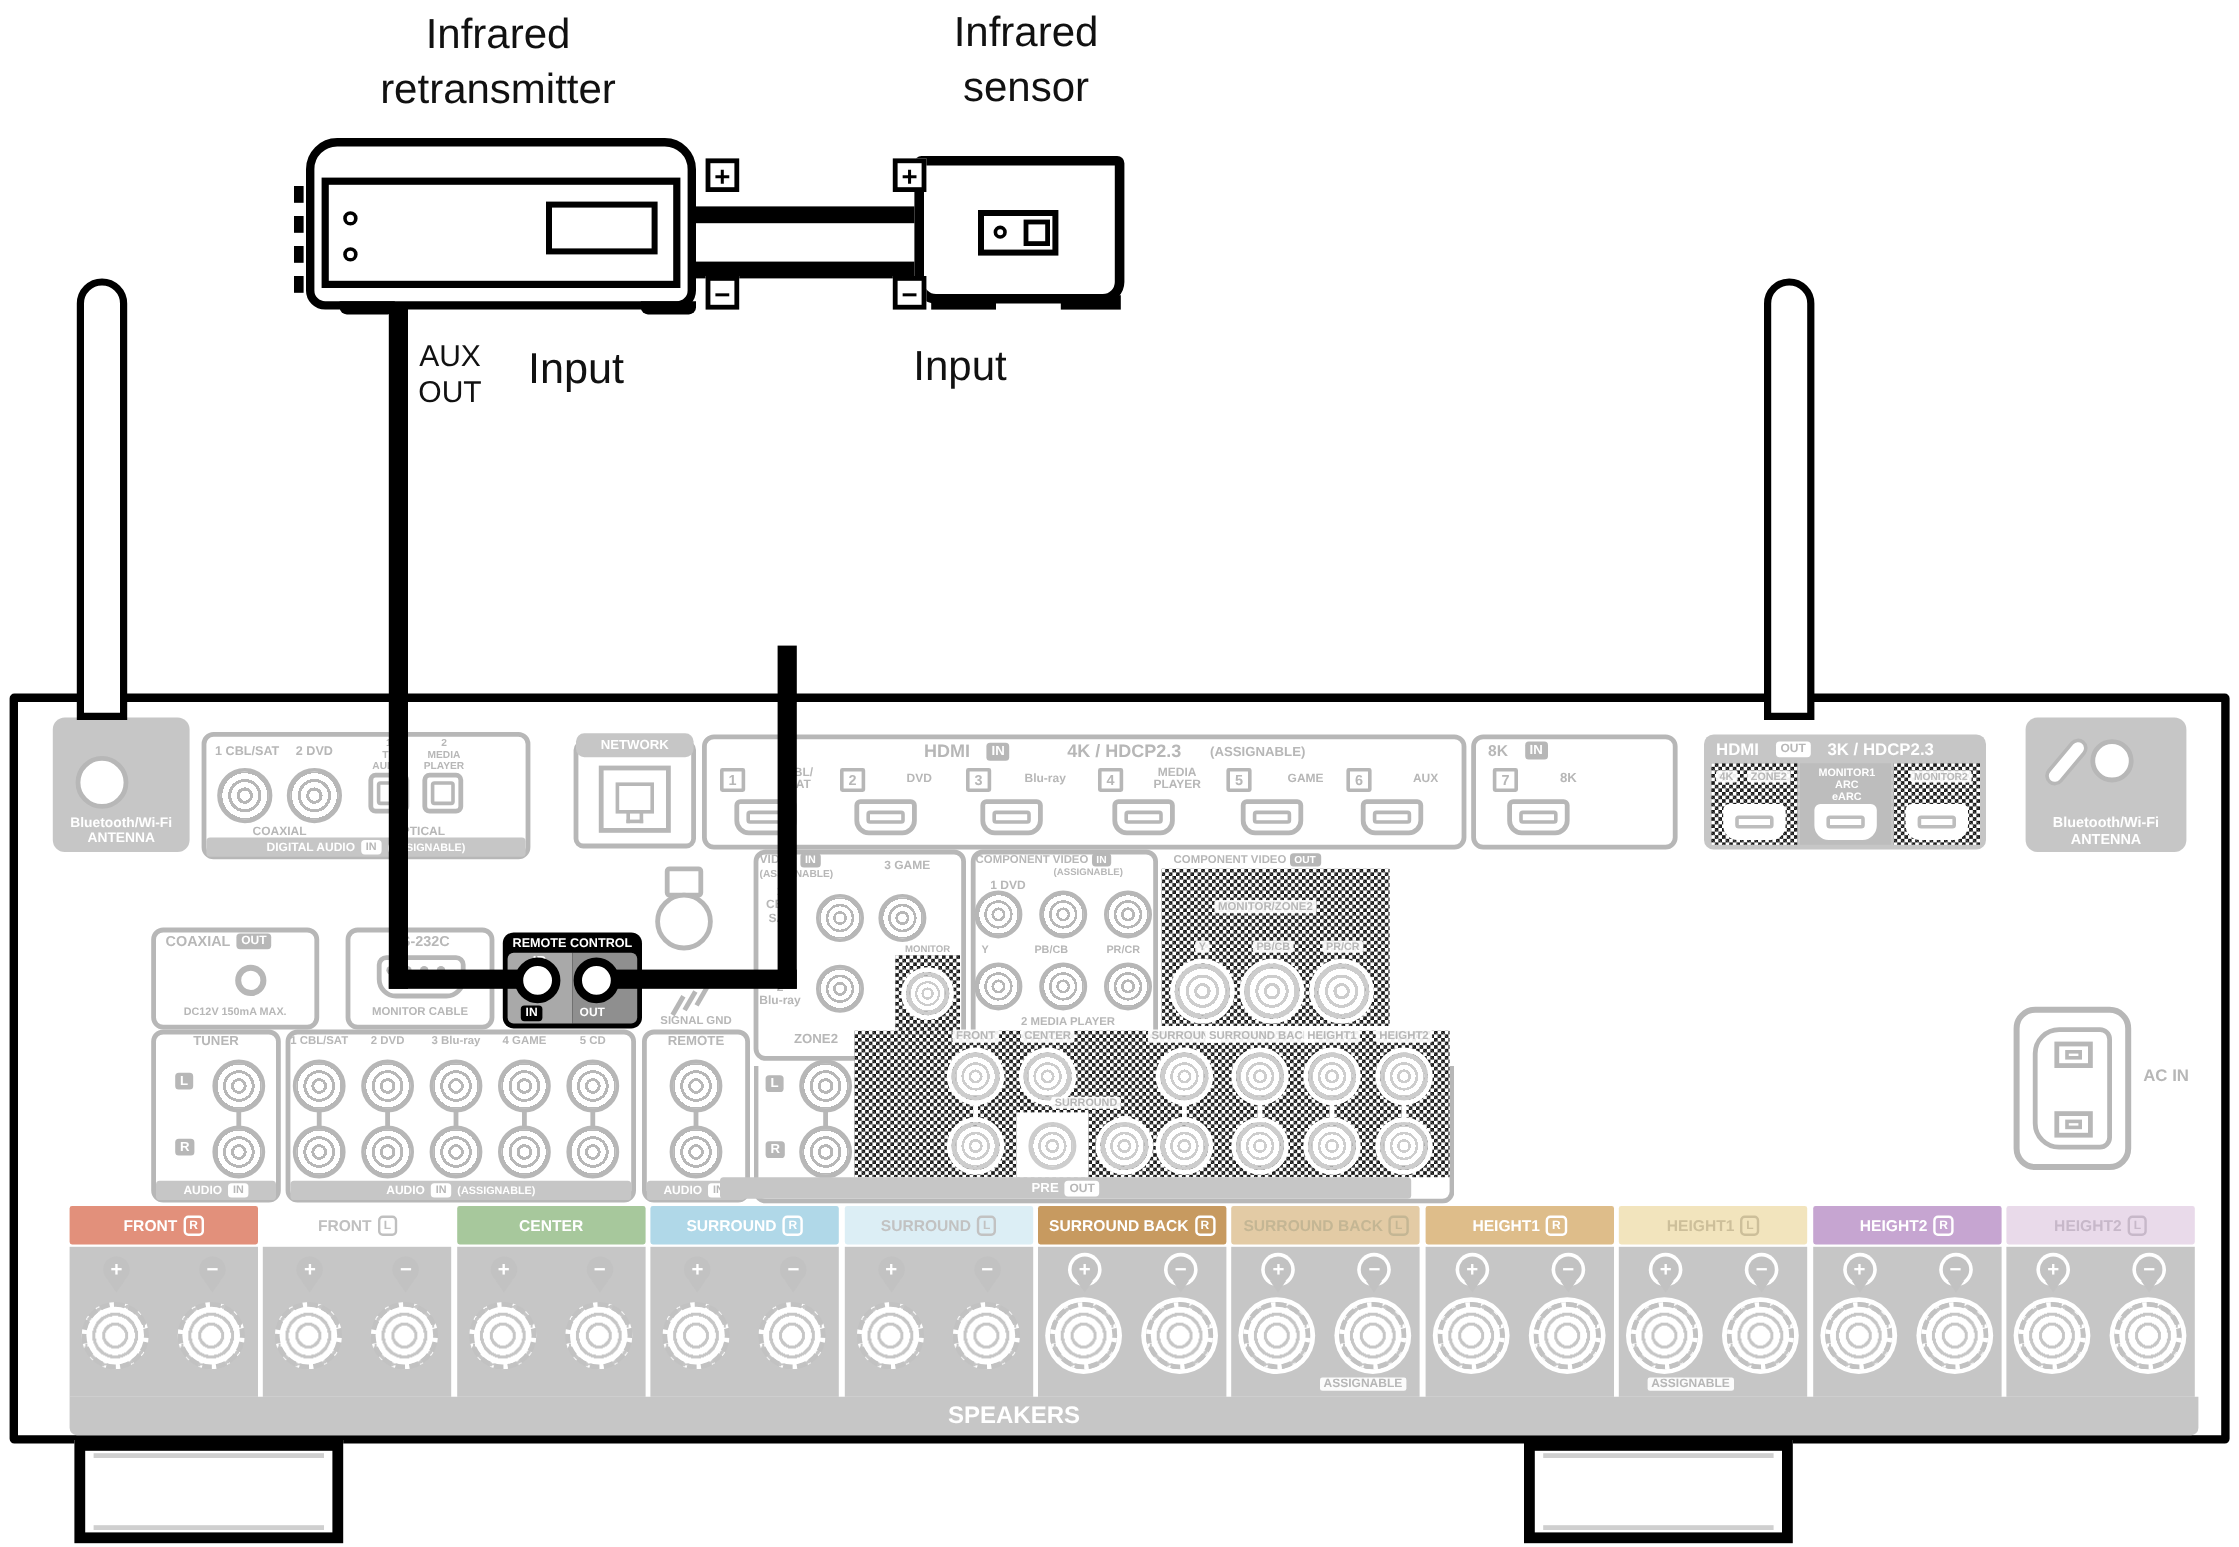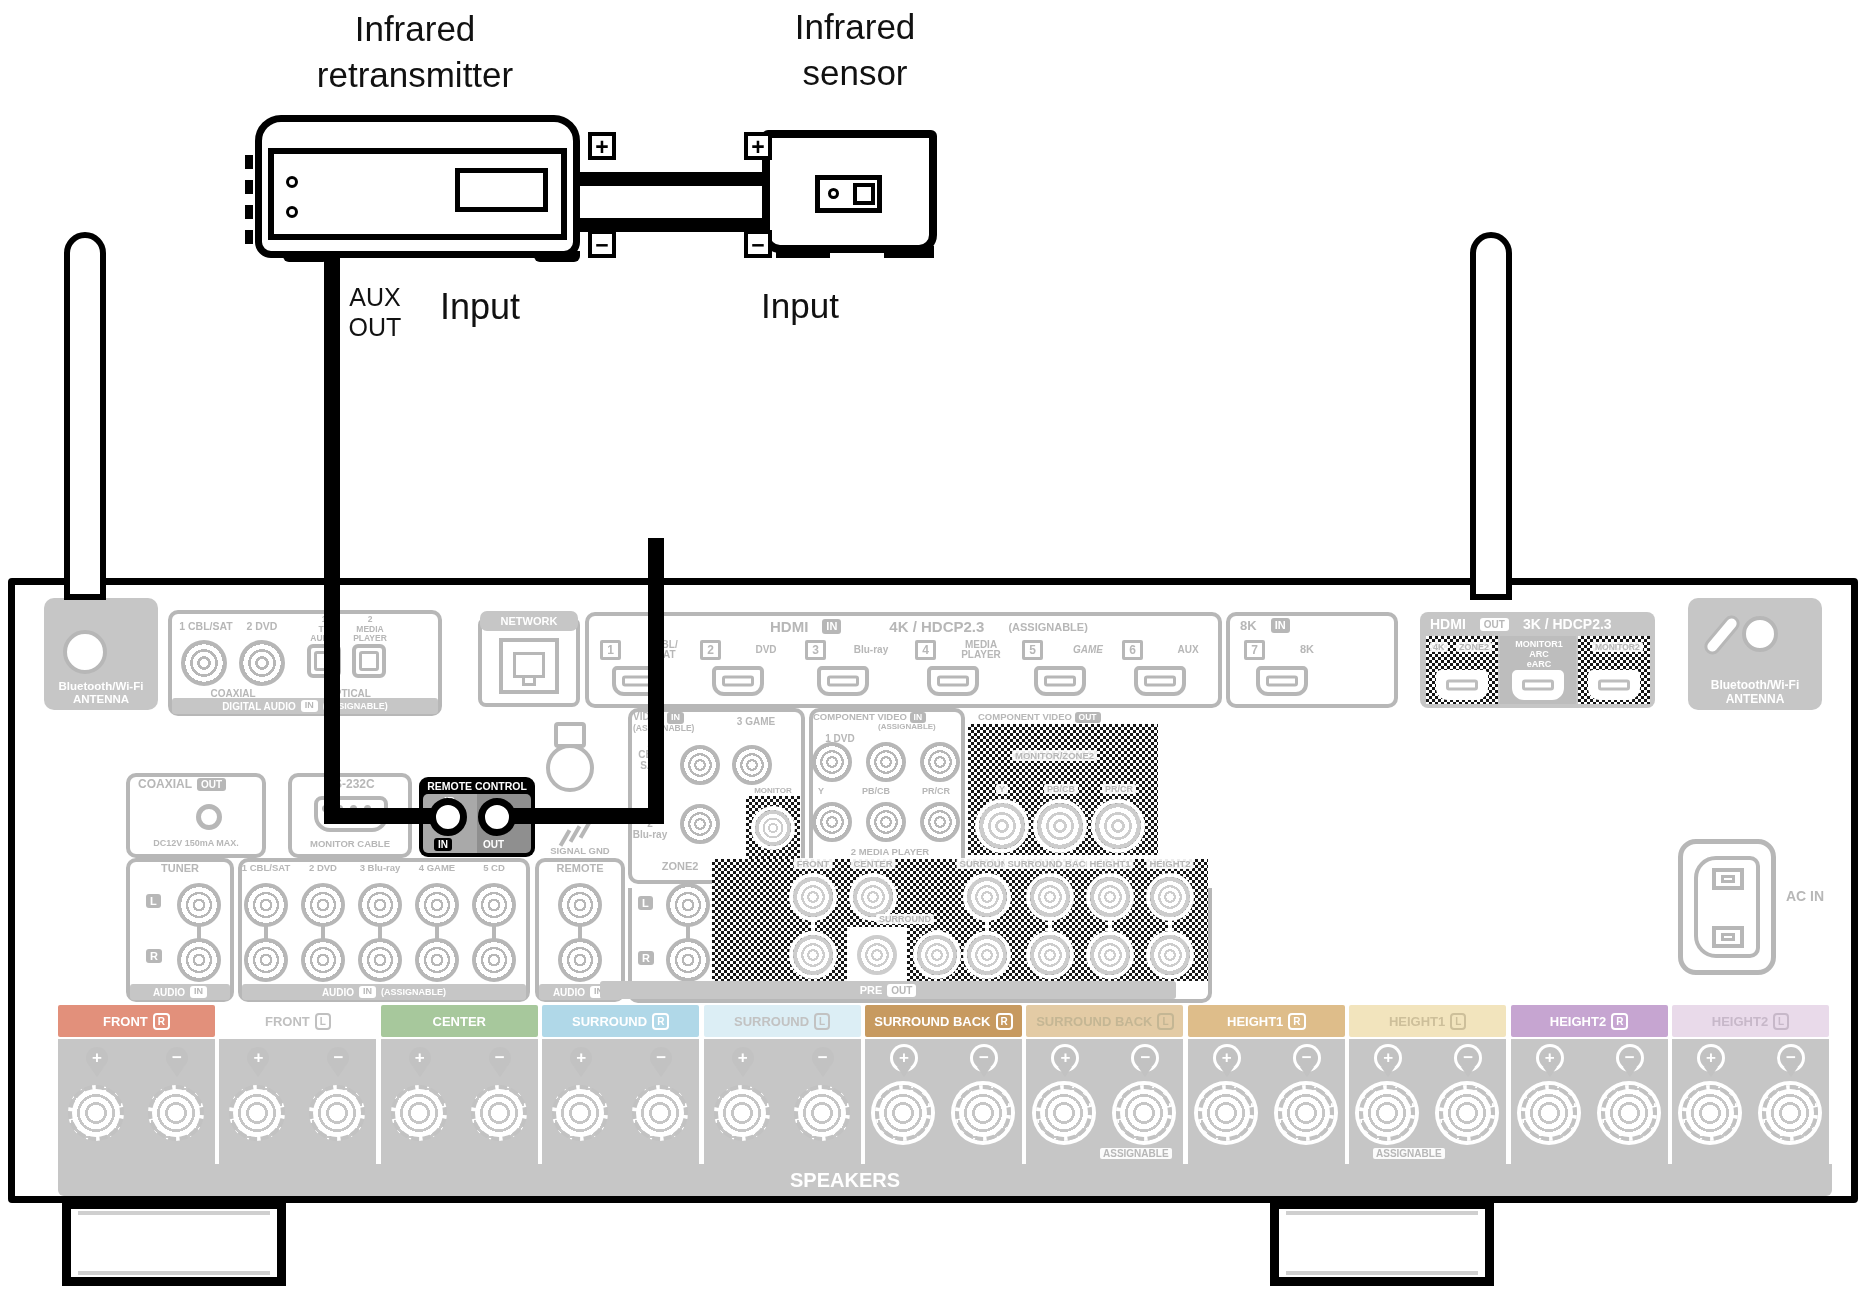--- a/index.html
+++ b/index.html
@@ -151,21 +151,21 @@
       <div data-bind="panel.hdmi_in.ports.1.name" style="position: absolute; left: 734px; top: 636px; width: 64px; height: 28px; display: flex; align-items: center; justify-content: center; color: var(--g); font-weight: bold; font-size: 10px; line-height: 10.5px; text-align: center;">DVD</div>
       <div class="hdmi" style="left: 712px; top: 666px; width: 52px; height: 30px;"></div>
       <div class="nbadge" data-bind="panel.hdmi_in.ports.2.n" style="left: 805px; top: 640px;">3</div>
       <div data-bind="panel.hdmi_in.ports.2.name" style="position: absolute; left: 839px; top: 636px; width: 64px; height: 28px; display: flex; align-items: center; justify-content: center; color: var(--g); font-weight: bold; font-size: 10px; line-height: 10.5px; text-align: center;">Blu-ray</div>
       <div class="hdmi" style="left: 817px; top: 666px; width: 52px; height: 30px;"></div>
       <div class="nbadge" data-bind="panel.hdmi_in.ports.3.n" style="left: 915px; top: 640px;">4</div>
       <div data-bind="panel.hdmi_in.ports.3.name" style="position: absolute; left: 949px; top: 636px; width: 64px; height: 28px; display: flex; align-items: center; justify-content: center; color: var(--g); font-weight: bold; font-size: 10px; line-height: 10.5px; text-align: center;">MEDIA
 PLAYER</div>
       <div class="hdmi" style="left: 927px; top: 666px; width: 52px; height: 30px;"></div>
       <div class="nbadge" data-bind="panel.hdmi_in.ports.4.n" style="left: 1022px; top: 640px;">5</div>
-      <div data-bind="panel.hdmi_in.ports.4.name" style="position: absolute; left: 1056px; top: 636px; width: 64px; height: 28px; display: flex; align-items: center; justify-content: center; color: var(--g); font-weight: bold; font-size: 10px; line-height: 10.5px; text-align: center; font-style: italic;">GAME</div>
+      <div data-bind="panel.hdmi_in.ports.4.name" style="position: absolute; left: 1056px; top: 636px; width: 64px; height: 28px; display: flex; align-items: center; justify-content: center; color: var(--g); font-weight: bold; font-size: 10px; line-height: 10.5px; text-align: center;">GAME</div>
       <div class="hdmi" style="left: 1034px; top: 666px; width: 52px; height: 30px;"></div>
       <div class="nbadge" data-bind="panel.hdmi_in.ports.5.n" style="left: 1122px; top: 640px;">6</div>
       <div data-bind="panel.hdmi_in.ports.5.name" style="position: absolute; left: 1156px; top: 636px; width: 64px; height: 28px; display: flex; align-items: center; justify-content: center; color: var(--g); font-weight: bold; font-size: 10px; line-height: 10.5px; text-align: center;">AUX</div>
       <div class="hdmi" style="left: 1134px; top: 666px; width: 52px; height: 30px;"></div>
     </div>
 
   <div class="gbox" style="left:1226px;top:612px;width:172px;height:96px"></div>
   <div class="hd-head" style="left:1240px;top:618px">
     <span data-bind="panel.hdmi_in.k8.label" style="font-size:13px">8K</span>
     <span class="badge" data-bind="panel.hdmi_in.k8.in" style="font-size:11px">IN</span>

